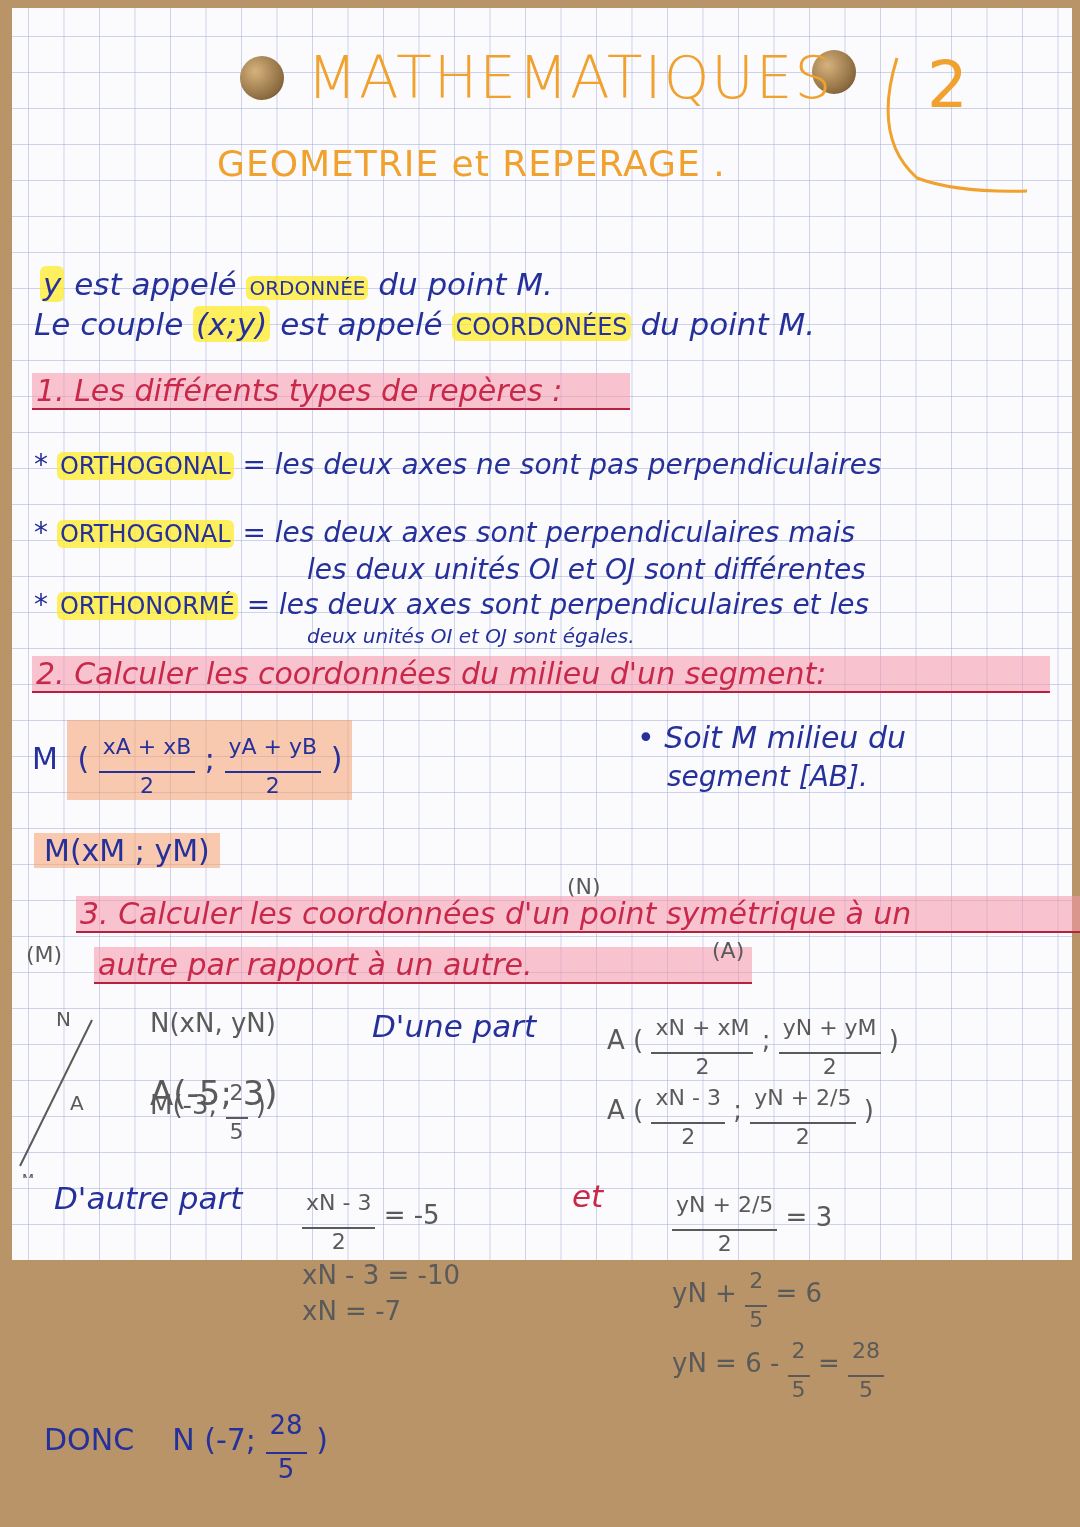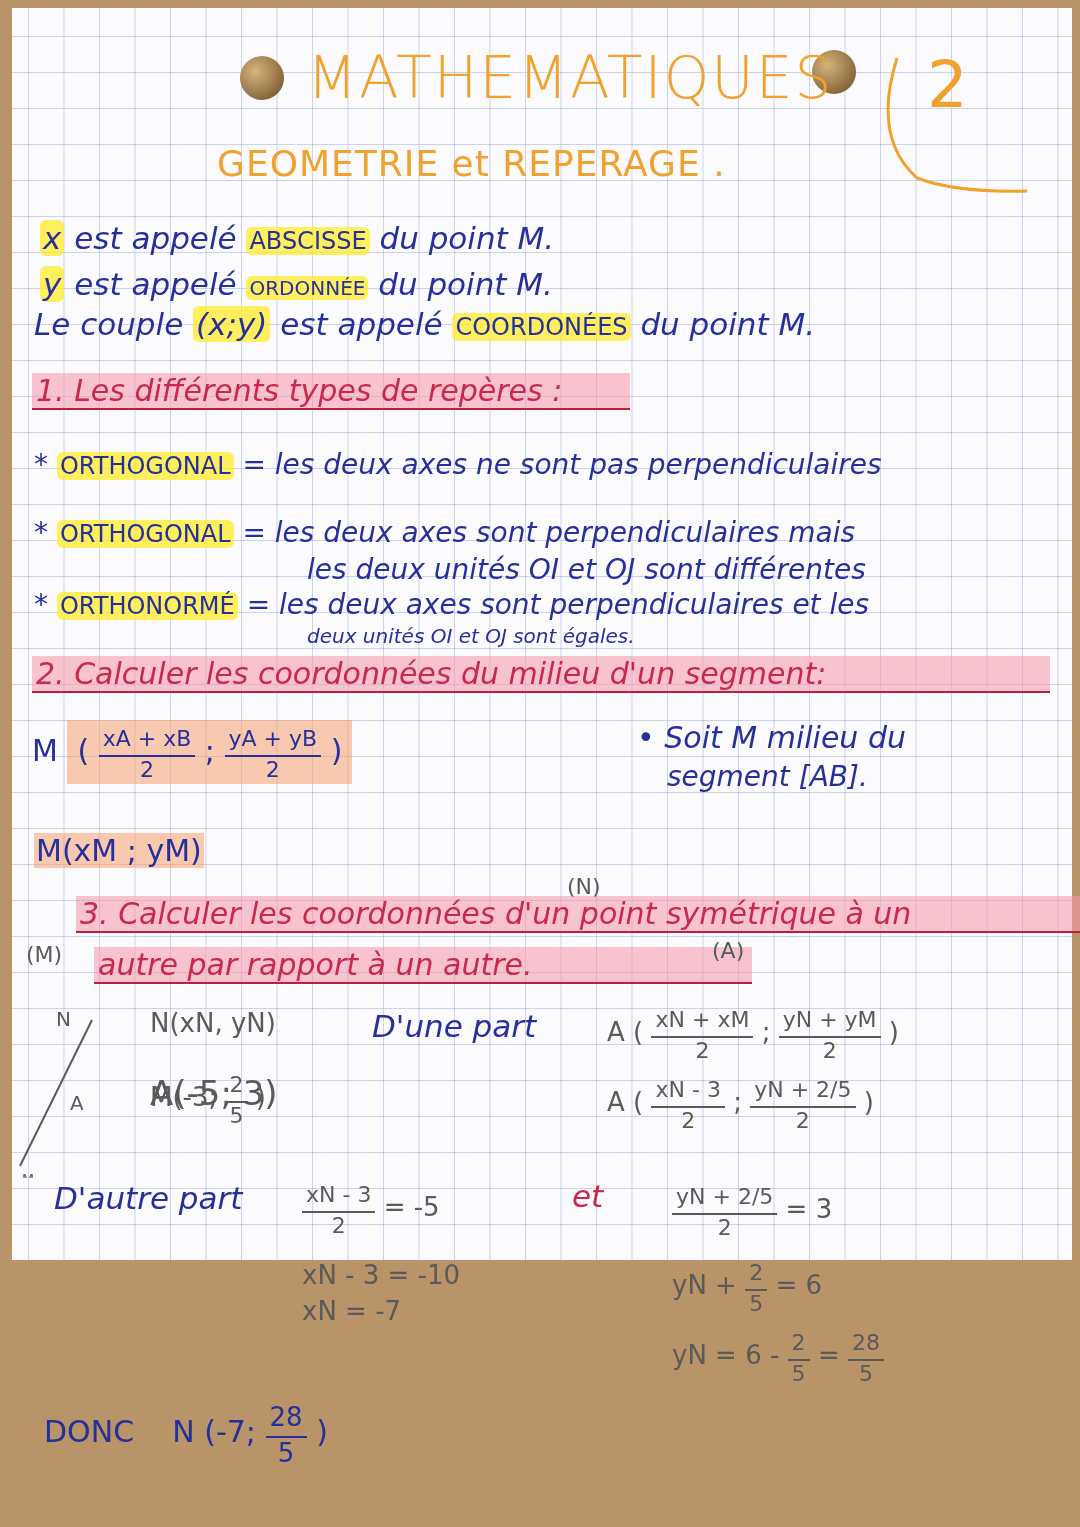--- a/index.html
+++ b/index.html
@@ -24,21 +24,21 @@
   .red { color: #c8284a; }
   .hl-yellow { background: rgba(255,235,40,0.75); border-radius: 6px; padding: 0 3px; }
   .hl-pink { background: rgba(245,150,170,0.55); }
   .hl-orange { background: rgba(245,160,110,0.55); }
   .hand { font-family: "DejaVu Sans", sans-serif; font-style: italic; }
   .title { font-size: 58px; letter-spacing: 2px; font-weight: 300; }
   .subtitle { font-size: 36px; letter-spacing: 1px; }
   .line { font-size: 31px; }
   .heading { font-size: 30px; border-bottom: 2px solid #b5213f; padding: 0 4px; }
   .frac { display: inline-flex; flex-direction: column; align-items: center; vertical-align: middle; }
-  .frac .num { border-bottom: 2px solid currentColor; padding: 4px 4px; }
+  .frac .num { border-bottom: 2px solid currentColor; padding: 12px 4px; }
   .pin {
     position: absolute; width: 44px; height: 44px; border-radius: 50%;
     background: radial-gradient(circle at 35% 35%, #d6b27c, #8a6a3e 70%, #4b3a22);
   }
   .math { font-size: 30px; }
   .small { font-size: 22px; }
   svg { position: absolute; }
 </style>
 </head>
 <body>
@@ -47,26 +47,20 @@
 
   <div class="pin" style="left:228px;top:48px;"></div>
   <div class="pin" style="left:800px;top:42px;"></div>
   <div class="abs orange title" style="left:295px;top:36px;">MATHEMATIQUES</div>
   <div class="abs orange subtitle" style="left:205px;top:135px;">GEOMETRIE et REPERAGE .</div>
   <div class="abs orange" style="left:915px;top:40px;font-size:64px;">2</div>
   <svg style="left:855px;top:40px;" width="170" height="150">
     <path d="M30 10 Q5 90 50 130 Q90 145 160 143" stroke="#f0a12e" stroke-width="3" fill="none"></path>
   </svg>
 
-  <div class="abs blue hand line" style="left:28px;top:212px;">
-    <span class="hl-yellow">x</span>
-    <span>est appelé</span>
-    <span class="hl-yellow" style="font-style:normal;font-size:24px;">ABSCISSE</span>
-    <span>du point M.</span>
-  </div>
   <div class="abs blue hand line" style="left:28px;top:258px;">
     <span class="hl-yellow">y</span>
     <span>est appelé</span>
     <span class="hl-yellow" style="font-style:normal;font-size:20px;">ORDONNÉE</span>
     <span>du point M.</span>
   </div>
   <div class="abs blue hand line" style="left:22px;top:298px;">
     <span>Le couple</span>
     <span class="hl-yellow">(x;y)</span>
     <span>est appelé</span>
@@ -111,21 +105,21 @@
       <span>;</span>
       <span class="frac">
           <span class="num small">yA + yB</span>
           <span class="small">2</span>
         </span> )
     </span>
   </div>
   <div class="abs blue hand line" style="left:625px;top:712px;font-size:30px;">• Soit M milieu du</div>
   <div class="abs blue hand line" style="left:655px;top:752px;font-size:28px;">segment [AB].</div>
 
-  <div class="abs blue math hl-orange" style="left:22px;top:825px;padding:0 2px;">
+  <div class="abs blue math hl-orange" style="left:22px;top:825px;padding:0 10px;">
     <span>M</span><span>(xM ; yM)</span>
   </div>
 
   <div class="abs grey small" style="left:555px;top:866px;">(N)</div>
   <div class="abs red hand heading hl-pink" style="left:36px;top:888px;width:1020px;margin-left:28px;">3. Calculer les coordonnées d'un point symétrique à un</div>
   <div class="abs grey small" style="left:14px;top:934px;">(M)</div>
   <div class="abs red hand heading hl-pink" style="left:82px;top:894px;width:650px;margin-top:45px;">autre par rapport à un autre.</div>
   <div class="abs grey small" style="left:700px;top:930px;">(A)</div>
 
   <svg style="left:0px;top:990px;" width="100" height="180">

